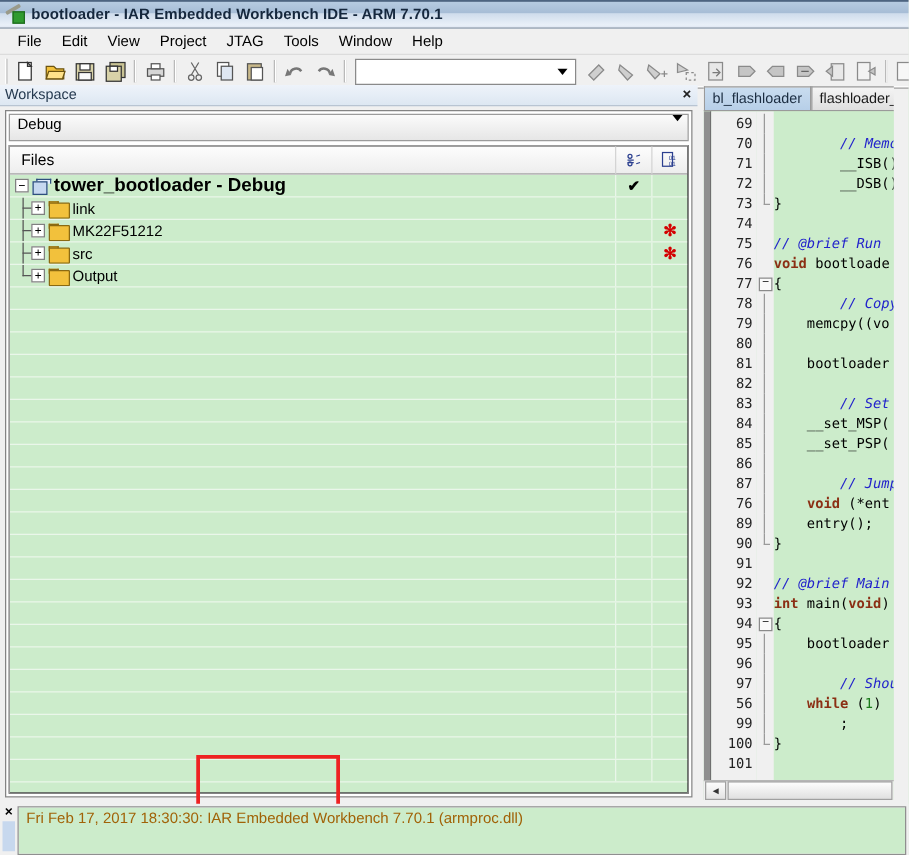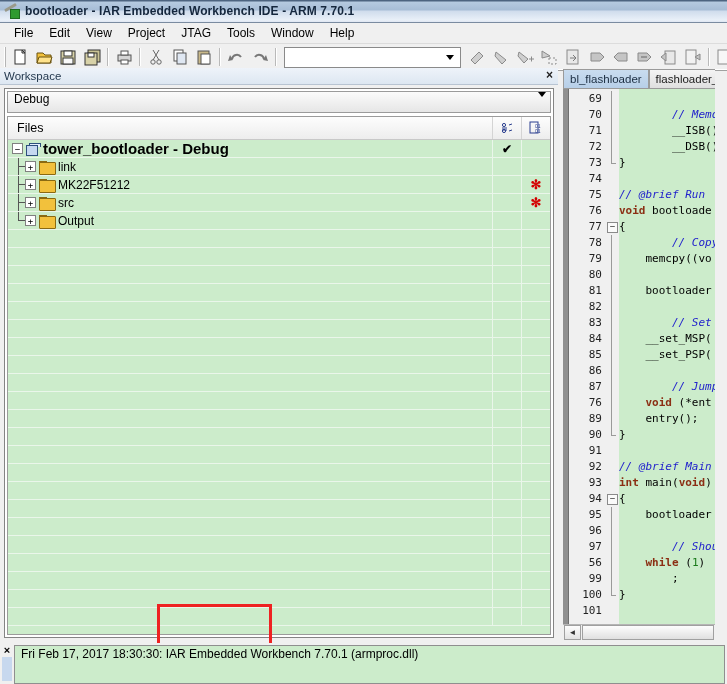--- a/index.html
+++ b/index.html
@@ -275,21 +275,21 @@
   }
   .log-head{
     height:20px;flex:none;display:flex;align-items:center;
     background:linear-gradient(to bottom,#fdfdfd,#ededed);
     border-bottom:1px solid #c8c8c8;
   }
   .log-head .grip{width:14px;height:100%;border-right:1px solid #d4d4d4;flex:none;}
   .log-head .lbl{padding-left:8px;font-size:12.5px;color:#000;}
   .log-rows{flex:1;background:#cceccb;}
   .log-row{
-    height:16px;line-height:16px;font-size:12px;color:#000000;padding-left:6px;
+    height:16px;line-height:16px;font-size:12px;color:#a16207;padding-left:6px;
     white-space:nowrap;
   }
 </style>
 </head>
 <body>
 
 <div class="app">
 
   <div class="titlebar">
     <div class="title-icon">

